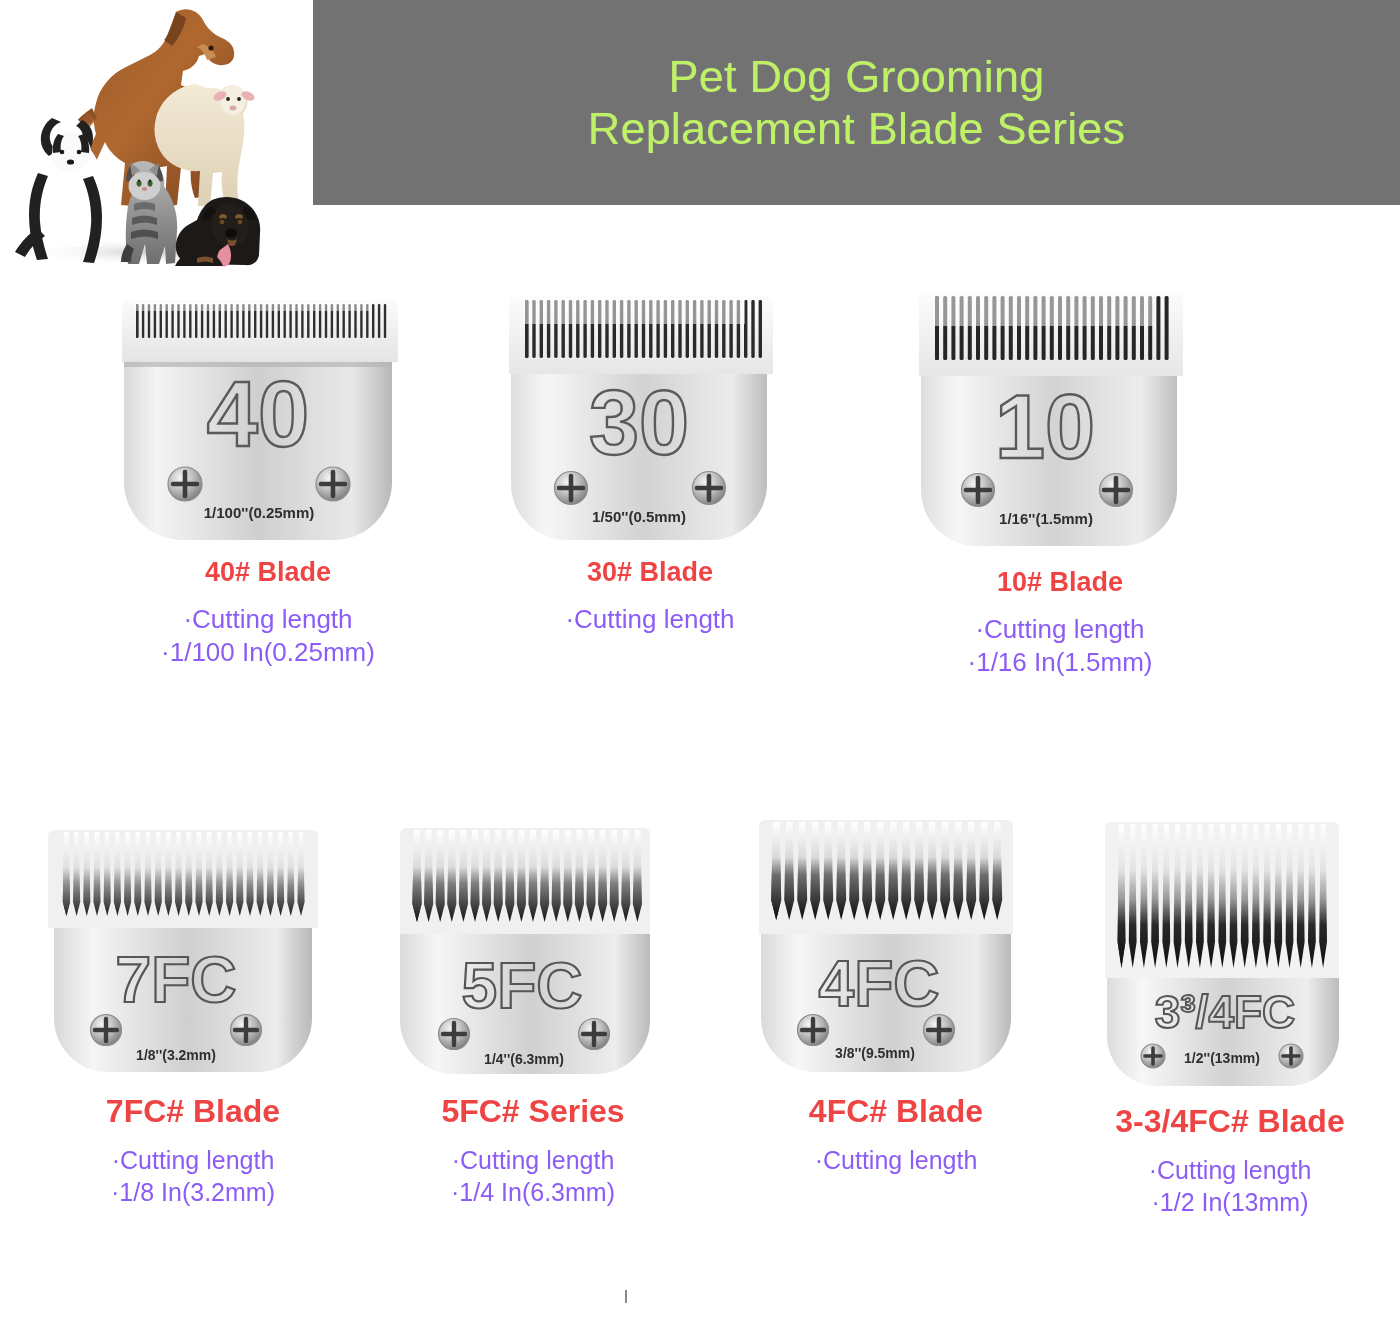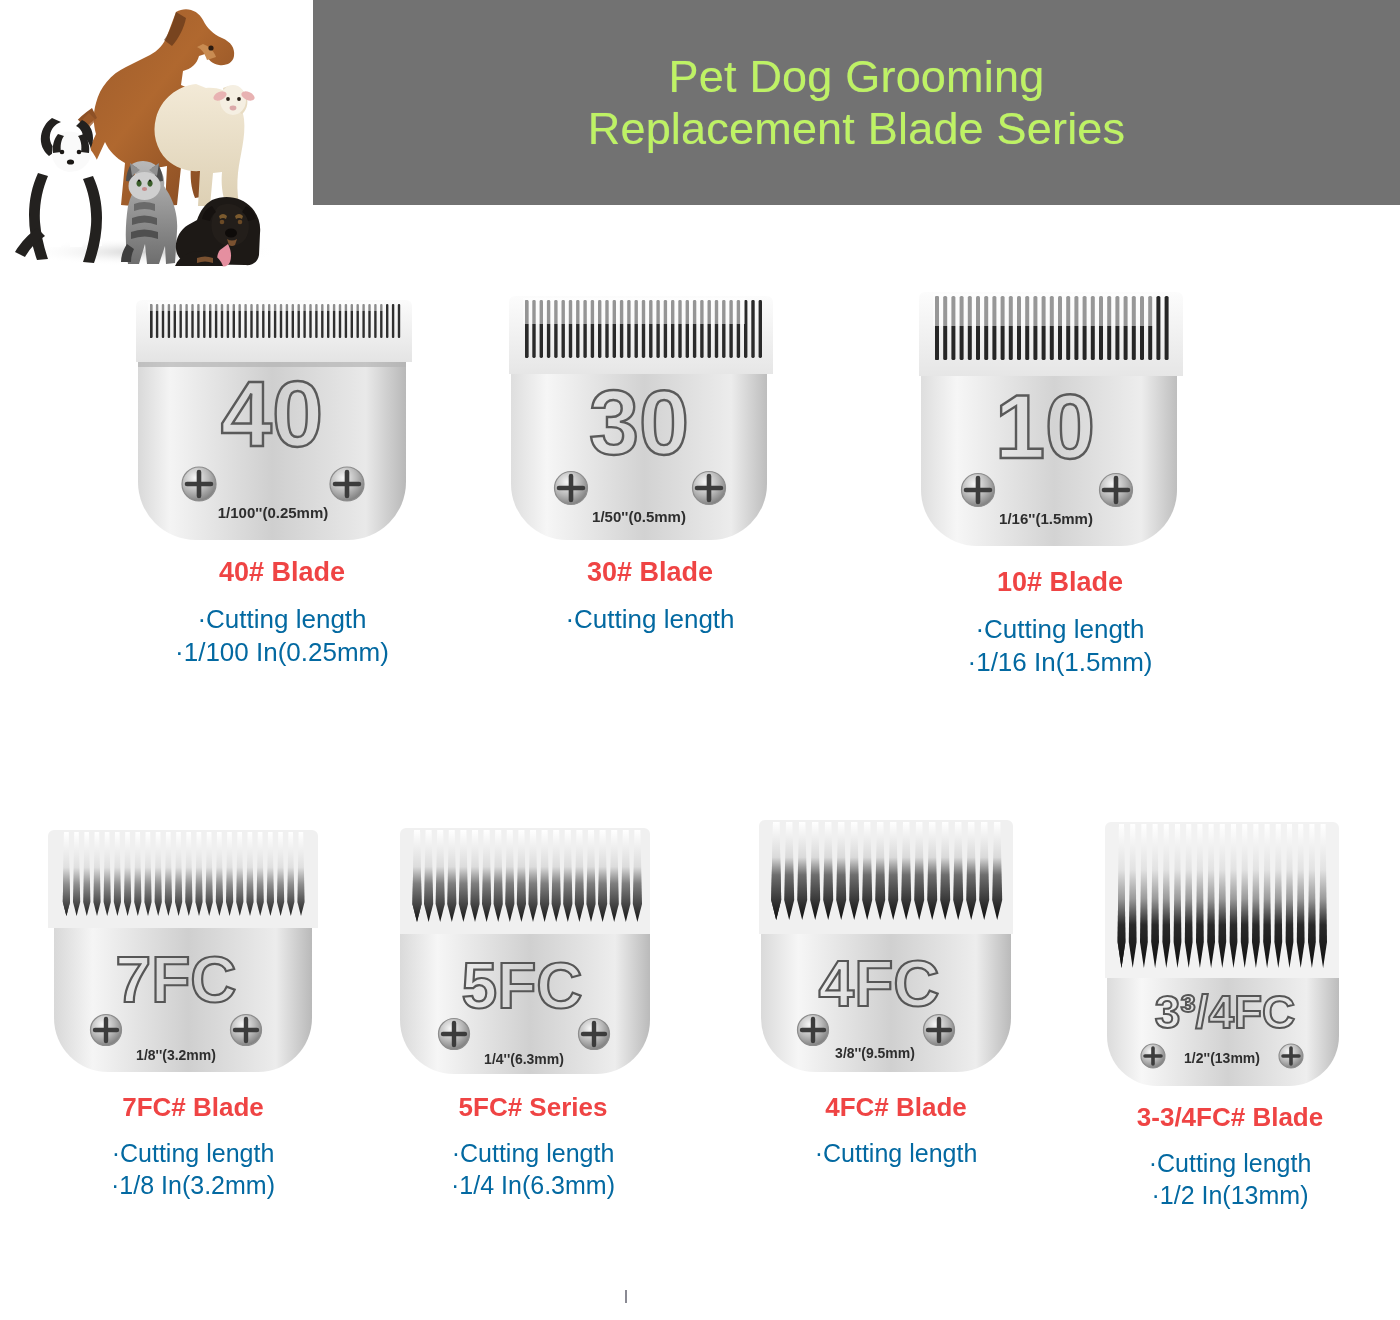--- a/index.html
+++ b/index.html
@@ -40,27 +40,27 @@
 
   .blade-art { position: relative; margin: 0 auto; }
   .blade-art svg { display: block; }
 
   .caption { margin-top: 10px; }
   .caption-title {
     font-weight: bold; font-size: 27px; color: #ef4444; line-height: 1.25;
     white-space: nowrap;
   }
   .caption-lines {
-    margin-top: 13px; font-size: 26px; color: #0369a1; line-height: 1.28;
+    margin-top: 13px; font-size: 26px; color: #8b5cf6; line-height: 1.28;
     white-space: nowrap;
   }
   .caption-lines .cl { display: block; }
 
   .r1 .caption-title { font-size: 27px; }
-  .r2 .caption-title { font-size: 26px; }
+  .r2 .caption-title { font-size: 32px; }
   .r2 .caption-lines { font-size: 25px; }
 
   
   #bottom-artifact {
     position: absolute; left: 622px; top: 1286px; width: 12px; height: 18px;
     opacity: .55;
   }
   #bottom-artifact i {
     position: absolute; left: 3px; top: 4px; width: 2px; height: 13px;
     background: #2a2a3a; display: block;
@@ -169,21 +169,21 @@
 
   <div id="header-band">
     <div id="header-title">
       <span class="l1">Pet Dog Grooming</span>
       <span class="l2">Replacement Blade Series</span>
     </div>
   </div>
 
   <div class="blade-row r1" id="row1">
 
-    <div class="blade-cell" style="left:132px; width:300px;">
+    <div class="blade-cell" style="left:118px; width:300px;">
       <div class="blade-art">
         <svg width="300" height="260" viewBox="0 0 300 260" xmlns="http://www.w3.org/2000/svg">
           <defs>
             <linearGradient id="bodyA" x1="0" y1="0" x2="1" y2="0">
               <stop offset="0" stop-color="#d9d9d9"></stop>
                 <stop offset=".12" stop-color="#f4f4f4"></stop>
               <stop offset=".5" stop-color="#cfcfcf"></stop>
                 <stop offset=".85" stop-color="#e9e9e9"></stop>
               <stop offset="1" stop-color="#b8b8b8"></stop>
             </linearGradient>

